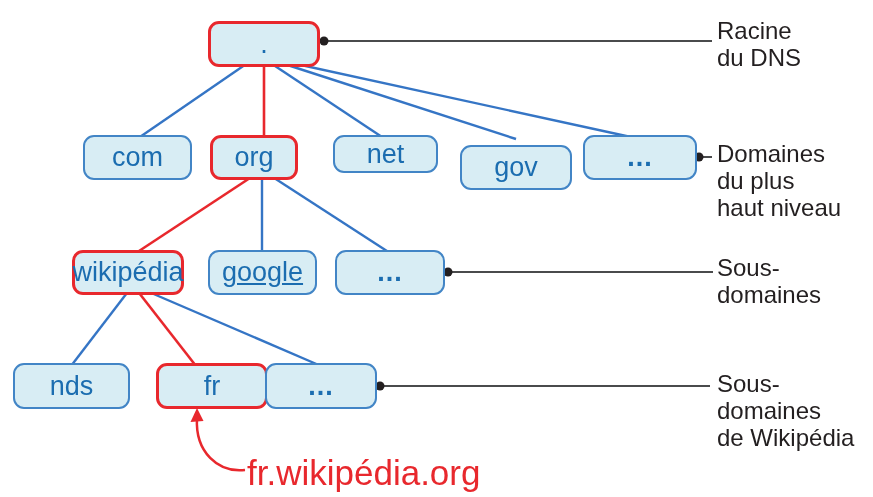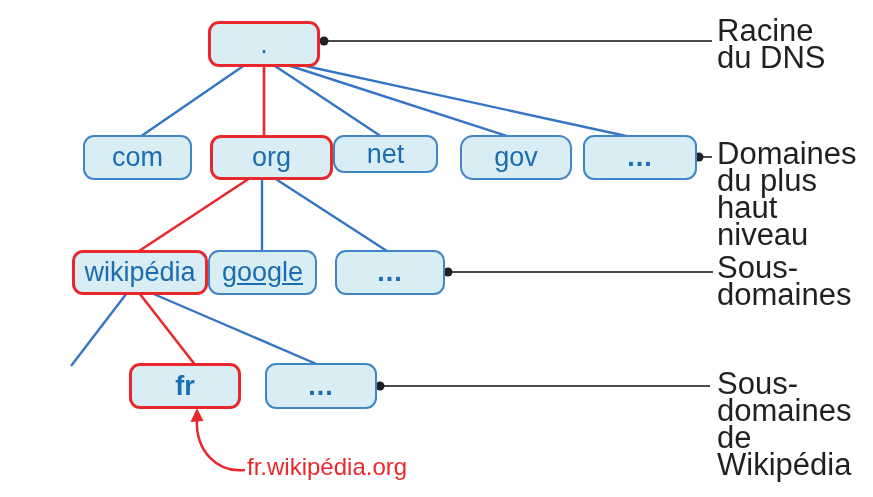--- a/index.html
+++ b/index.html
@@ -31,31 +31,31 @@
   .node.highlight {
     border: 3px solid #e8282d;
   }
   .node.more {
     font-weight: bold;
     letter-spacing: 1px;
   }
   .side-label {
     position: absolute;
     left: 717px;
-    font-size: 31px;
+    font-size: 24px;
     line-height: 27px;
     color: #231f20;
     white-space: pre-line;
     z-index: 2;
   }
   .annotation {
     position: absolute;
     left: 247px;
     top: 453px;
-    font-size: 24px;
+    font-size: 35px;
     color: #e8282d;
     z-index: 2;
   }
 </style>
 </head>
 <body>
 
 <div class="canvas">
 
   <svg class="layer" width="873" height="497" viewBox="0 0 873 497">
@@ -92,30 +92,31 @@
 
     <g>
       <path d="M245 470 C 218 473, 195 452, 197 418" stroke="#e8282d" stroke-width="2.5" fill="none"></path>
       <polygon points="197,408 190.5,422 203.5,421" fill="#e8282d"></polygon>
     </g>
   </svg>
 
   <div class="node highlight" style="left:208px; top:21px; width:112px; height:46px;">.</div>
 
   <div class="node" style="left:83px; top:135px; width:109px; height:45px;">com</div>
-  <div class="node highlight" style="left:210px; top:135px; width:123px; height:45px;">org</div>
+  <div class="node highlight" style="left:210px; top:135px; width:88px; height:45px;">org</div>
   <div class="node" style="left:333px; top:135px; width:105px; height:38px;">net</div>
-  <div class="node" style="left:460px; top:135px; width:112px; height:45px;border-radius:13px;">gov</div>
+  <div class="node" style="left:460px; top:145px; width:112px; height:45px;">gov</div>
   <div class="node more" style="left:583px; top:135px; width:114px; height:45px;">...</div>
 
-  <div class="node highlight" style="left:72px; top:250px; width:136px; height:45px;">wikipédia</div>
+  <div class="node highlight" style="left:72px; top:250px; width:112px; height:45px;">wikipédia</div>
   <div class="node" style="left:208px; top:250px; width:109px; height:45px;text-decoration:underline;">google</div>
   <div class="node more" style="left:335px; top:250px; width:110px; height:45px;">...</div>
 
-  <div class="node highlight" style="left:129px; top:363px; width:112px; height:46px;font-weight:bold;">fr</div>
+  <div class="node" style="left:13px; top:363px; width:117px; height:46px;">nds</div>
+  <div class="node highlight" style="left:156px; top:363px; width:112px; height:46px;">fr</div>
   <div class="node more" style="left:265px; top:363px; width:112px; height:46px;">...</div>
 
   <div class="side-label" style="top:17px;">Racine
 du DNS</div>
   <div class="side-label" style="top:140px;">Domaines
 du plus
 haut niveau</div>
   <div class="side-label" style="top:254px;">Sous-
 domaines</div>
   <div class="side-label" style="top:370px;">Sous-

